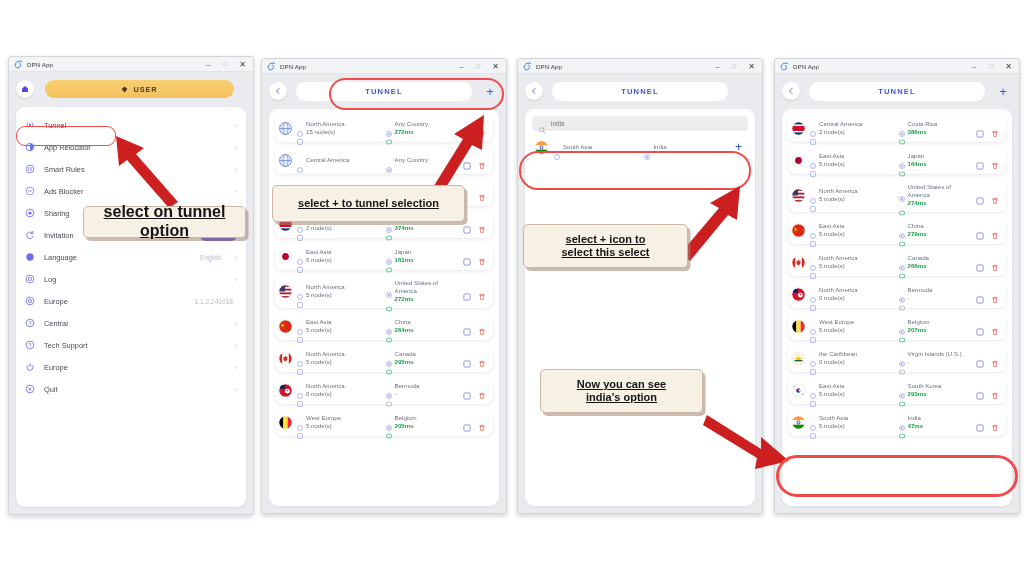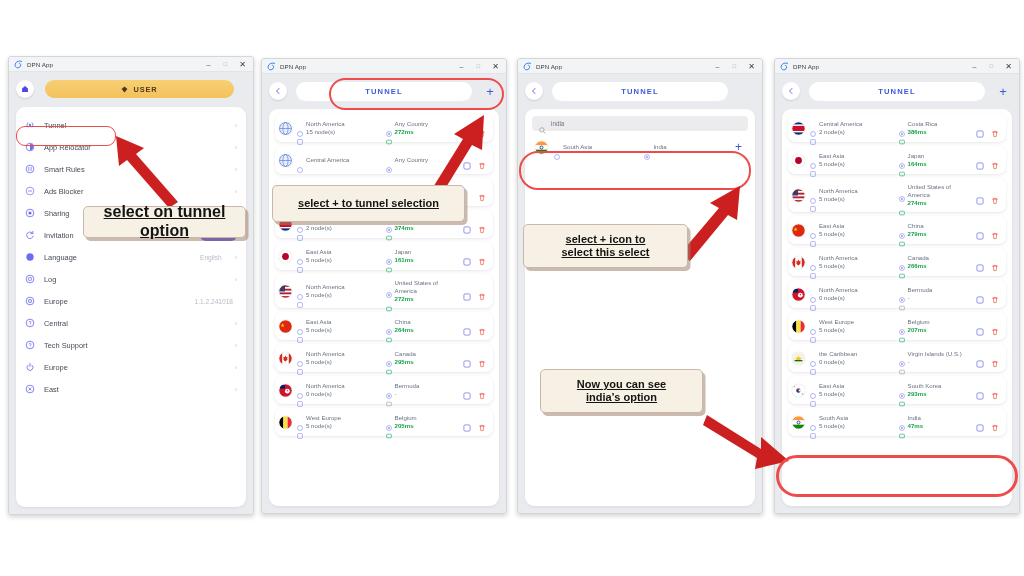--- a/index.html
+++ b/index.html
@@ -355,21 +355,21 @@
             <span class="mchev">›</span>
           </div>
 
           <div class="mrow">
             <span class="mico">
                 <svg viewBox="0 0 12 12" width="10" height="10">
                   <circle cx="6" cy="6" r="4.6" fill="none" stroke="#6c6cf0" stroke-width="1"></circle>
                   <path d="M4.6 4.6l2.8 2.8M7.4 4.6l-2.8 2.8" stroke="#6c6cf0" stroke-width=".9" stroke-linecap="round"></path>
                 </svg>
               </span>
-            <span class="mlabel">East</span>
+            <span class="mlabel">Quit</span>
             <span class="mchev">›</span>
           </div>
 
         </div>
       </div>
     </div>
   </div>
 
   <div class="win" style="left:261px; top:58px; width:246px; height:456px;">
     <div class="titlebar">

